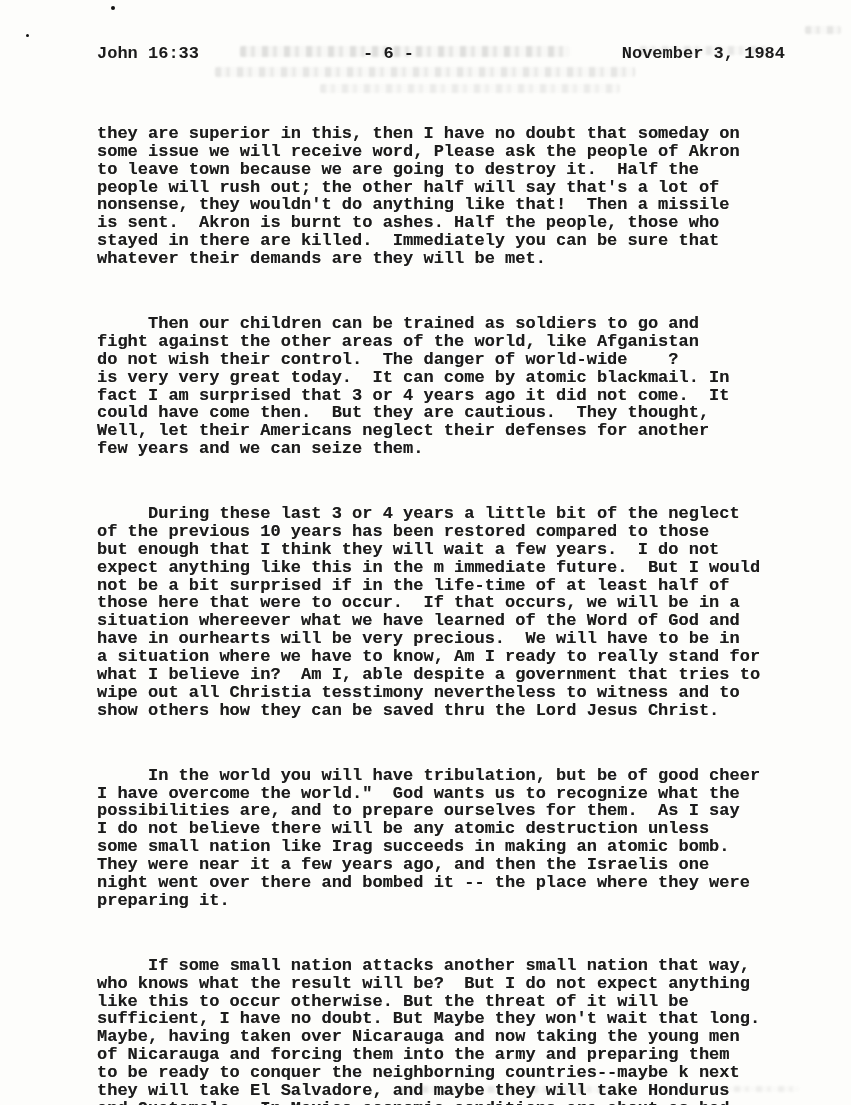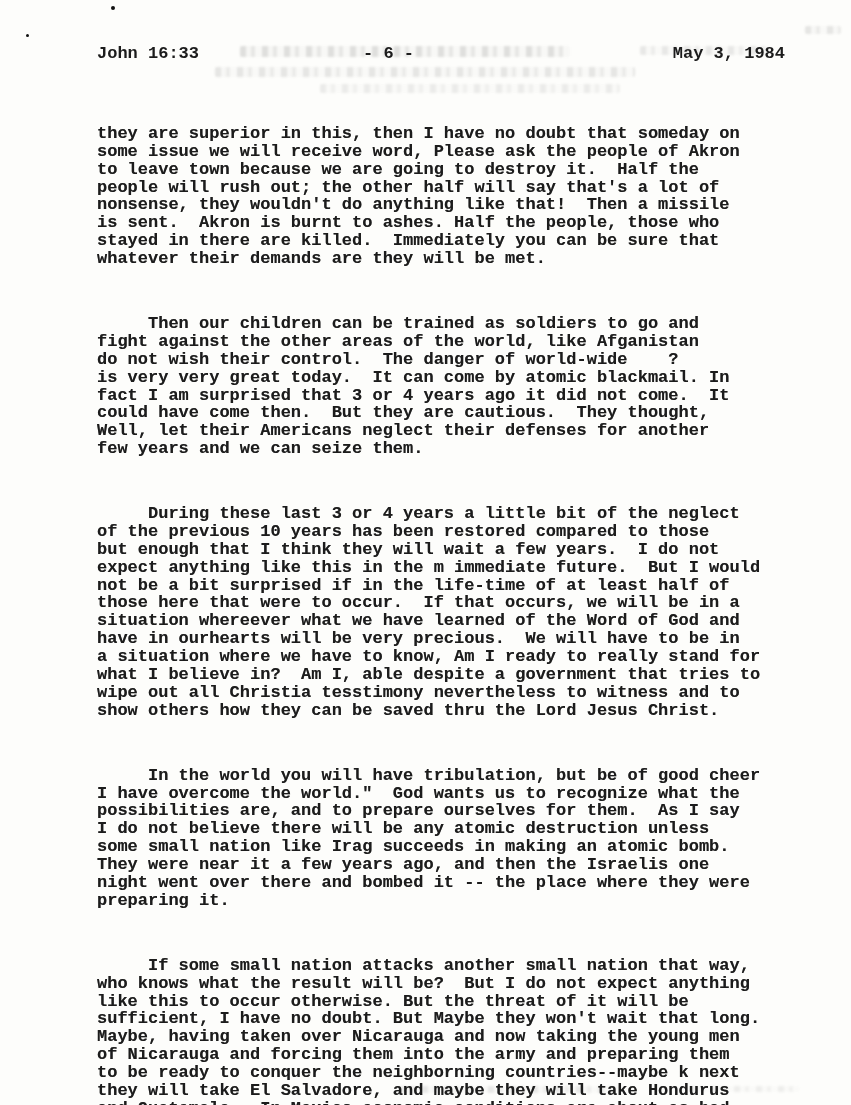--- a/index.html
+++ b/index.html
@@ -54,21 +54,21 @@
   <div class="smudge" style="left:215px;top:67px;width:420px;height:10px;opacity:.8;"></div>
   <div class="smudge" style="left:320px;top:84px;width:300px;height:9px;opacity:.6;"></div>
   <div class="smudge" style="left:640px;top:46px;width:130px;height:9px;opacity:.7;"></div>
   <div class="smudge" style="left:805px;top:26px;width:36px;height:8px;opacity:.8;"></div>
   <div class="smudge" style="left:400px;top:1086px;width:220px;height:7px;opacity:.7;"></div>
   <div class="smudge" style="left:690px;top:1086px;width:110px;height:6px;opacity:.5;"></div>
 
   <div class="header">
     <span class="h-left">John 16:33</span>
     <span class="h-center">- 6 -</span>
-    <span class="h-right">May 3, 1984</span>
+    <span class="h-right">November 3, 1984</span>
   </div>
 
   <div class="body-text">
     <div class="para">they are superior in this, then I have no doubt that someday on
 some issue we will receive word, Please ask the people of Akron
 to leave town because we are going to destroy it.  Half the
 people will rush out; the other half will say that's a lot of
 nonsense, they wouldn't do anything like that!  Then a missile
 is sent.  Akron is burnt to ashes. Half the people, those who
 stayed in there are killed.  Immediately you can be sure that

